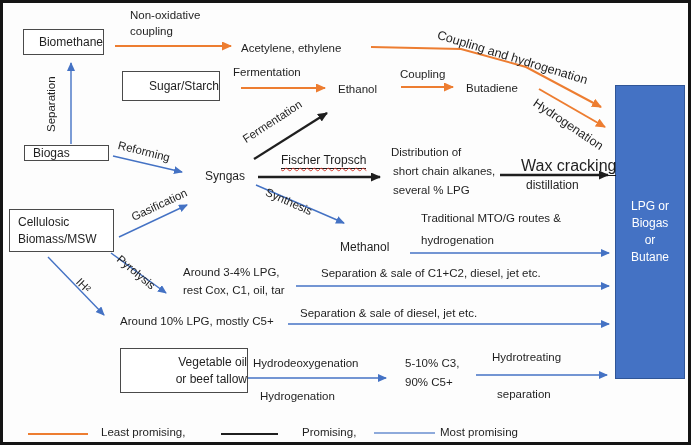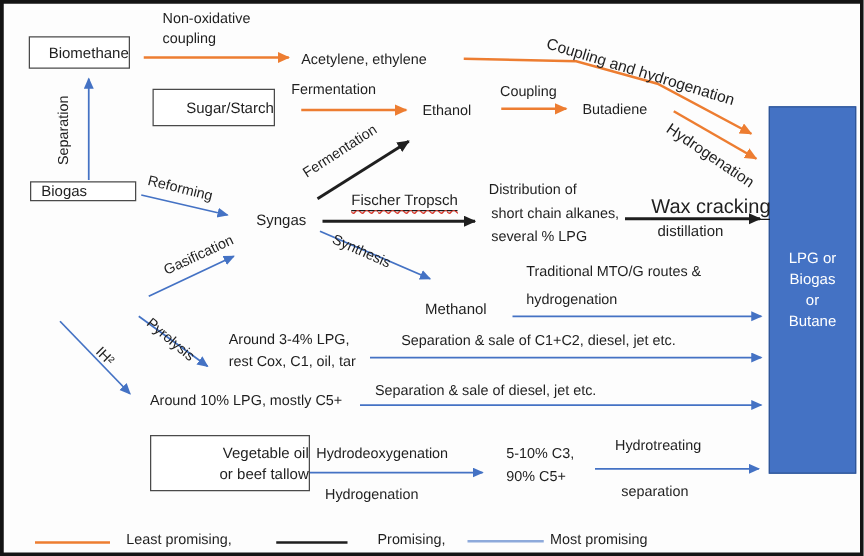--- a/index.html
+++ b/index.html
@@ -76,20 +76,24 @@
 
   <div class="box" style="left:20px;top:26px;width:81px;height:26px;">
     <span>Biomethane</span>
   </div>
   <div class="box" style="left:119px;top:68px;width:98px;height:30px;">
     <span>Sugar/Starch</span>
   </div>
   <div class="box leftalign" style="left:21px;top:142px;width:85px;height:16px;">
     <span>Biogas</span>
   </div>
+  <div class="box leftalign" style="left:6px;top:206px;width:105px;height:43px;">
+    <span>Cellulosic</span>
+    <span>Biomass/MSW</span>
+  </div>
   <div class="box" style="left:117px;top:345px;width:128px;height:45px;">
     <span>Vegetable oil</span>
     <span>or beef tallow</span>
   </div>
 
   <div class="product">
     <span>LPG or</span>
     <span>Biogas</span>
     <span>or</span>
     <span>Butane</span>

